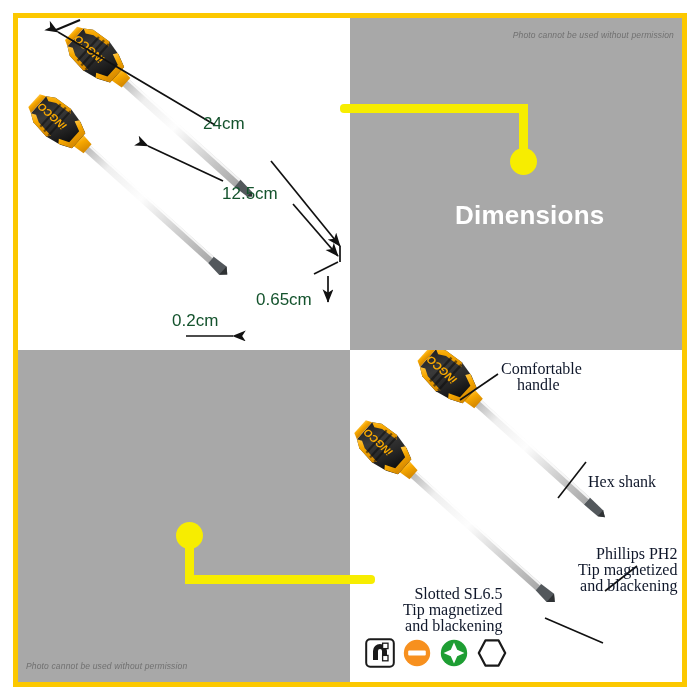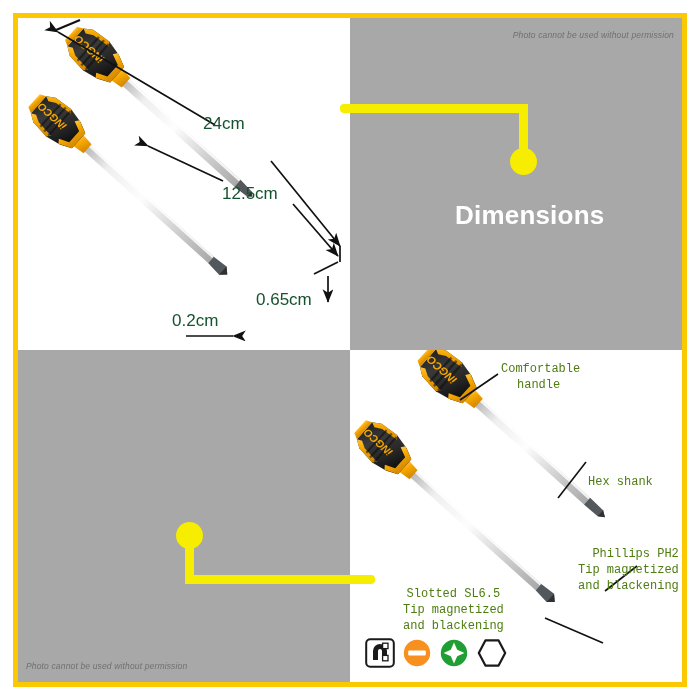--- a/index.html
+++ b/index.html
@@ -36,26 +36,26 @@
   
   .conn{position:absolute;background:#F7ED00;z-index:15;}
   .c1h{left:340px;top:104px;width:188px;height:9px;border-radius:4px;}
   .c1v{left:519px;top:104px;width:9px;height:56px;}
   .c1d{left:510px;top:148px;width:27px;height:27px;border-radius:50%;}
   .c2d{left:176px;top:522px;width:27px;height:27px;border-radius:50%;}
   .c2v{left:185px;top:535px;width:9px;height:49px;}
   .c2h{left:185px;top:575px;width:190px;height:9px;border-radius:4px;}
 
   
-  .lbl{position:absolute;color:#4d7c0f;font-size:12px;line-height:16px;
-       white-space:nowrap;z-index:22;font-family:Liberation Mono, monospace;}
+  .lbl{position:absolute;color:#0f172a;font-size:16px;line-height:16px;
+       white-space:nowrap;z-index:22;font-family:Liberation Serif, serif;}
   .lbl-comfort{left:501px;top:361px;}
   .lbl-hex{left:588px;top:450px;margin-top:24px;}
   .lbl-phillips{left:578px;top:546px;text-align:right;}
-  .lbl-slotted{left:403px;top:586px;text-align:center;}
+  .lbl-slotted{left:403px;top:586px;text-align:right;}
 
   
   .dim{position:absolute;color:#14532d;font-size:17px;font-weight:normal;
        white-space:nowrap;z-index:22;}
   .dim-24{left:203px;top:114px;}
   .dim-125{left:222px;top:184px;}
   .dim-065{left:256px;top:290px;}
   .dim-02{left:172px;top:311px;}
 
   

